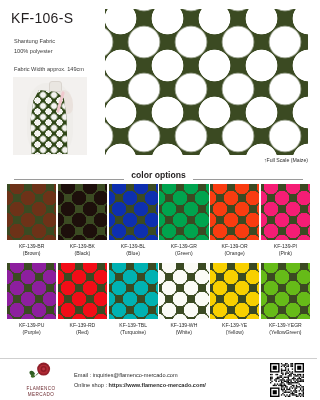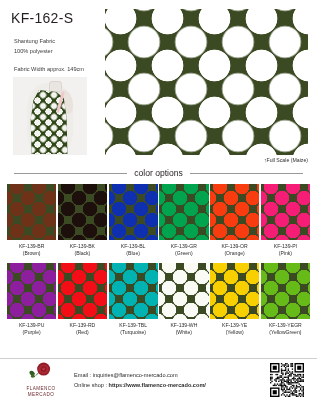--- a/index.html
+++ b/index.html
@@ -79,22 +79,22 @@
     background-image: radial-gradient(#ffffff 15.5px, transparent 16.2px);
     background-size: 47px 47px; background-position: 35.5px 29.5px;
   }
   .scale-note {
     position: absolute; right: 9px; top: 157px;
     font-size: 5.2px; color: #2e2e2e;
   }
 
   
   .section-title {
-    display: flex; align-items: center; gap: 7px;
-    margin: 0 14px; height: 14px;
+    display: flex; align-items: flex-end; gap: 7px;
+    margin: 0 14px; height: 14px; font-weight: bold;
   }
   .section-title .rule { flex: 1; height: 1px; background: #9a9a9a; }
   .section-title .txt { font-size: 8.6px; color: #231f20; }
 
   
   .grid { margin: 4px 7px 0 7px; }
   .row { display: flex; gap: 1.5px; }
   .cell { width: 50px; }
   .sw {
     width: 100%; height: 56px; position: relative; overflow: hidden;
@@ -119,21 +119,21 @@
     line-height: 6.2px; margin-top: 1px;
   }
   .contact { flex: 1; font-size: 5.6px; line-height: 10px; color: #2b2b2b; }
   .contact .bold { font-weight: bold; }
   .qr { width: 34px; height: 34px; margin-right: 13px; }
 </style>
 </head>
 <body>
 
 <div class="header">
-  <div class="title">KF-162-S</div>
+  <div class="title">KF-106-S</div>
 
   <div class="spec">
     <span>Shantung Fabric</span><br>
     <span>100% polyester</span>
     <span class="gap"></span>
     <span>Fabric Width approx.  149cm</span>
   </div>
 
   <div class="photo">
     <div class="form-shadow"></div>

